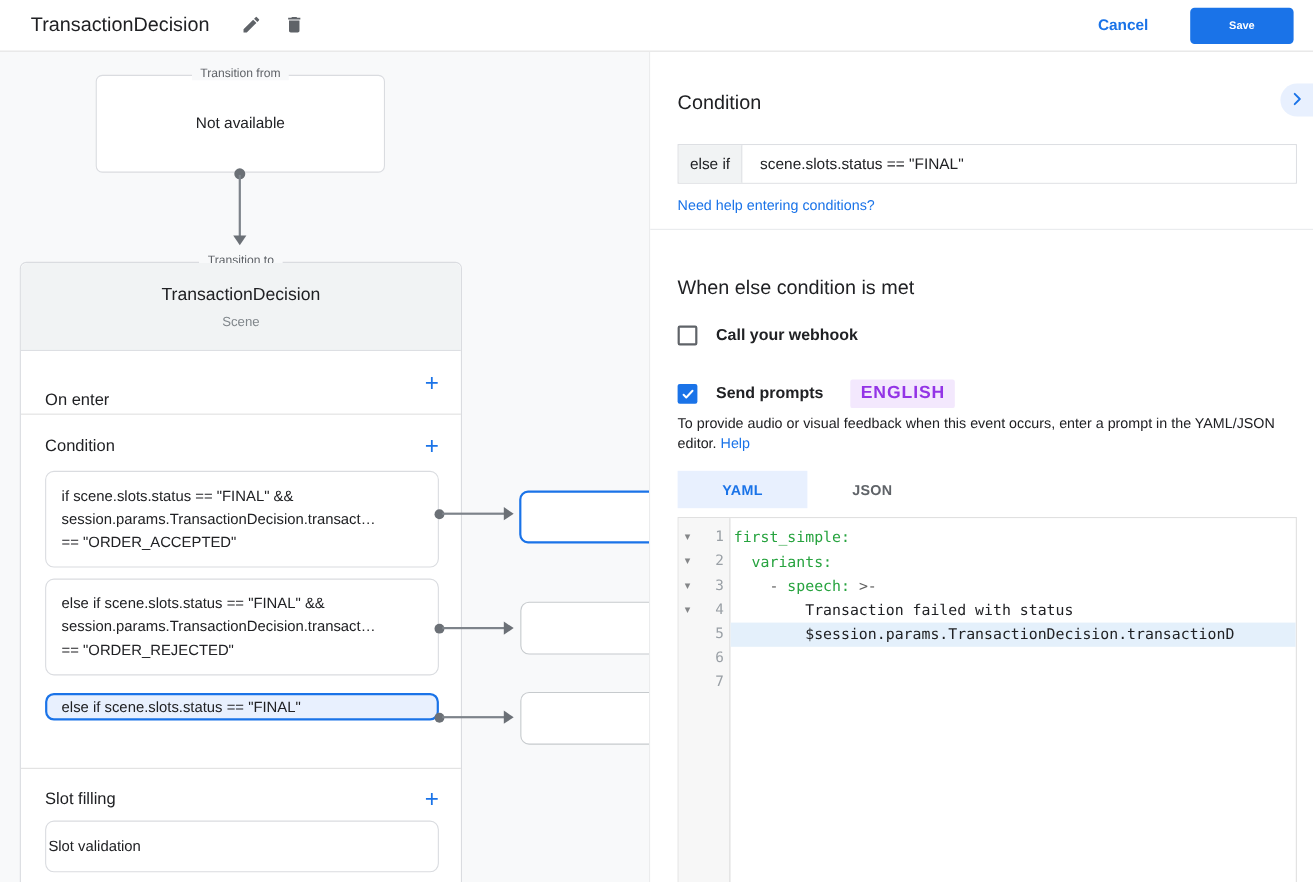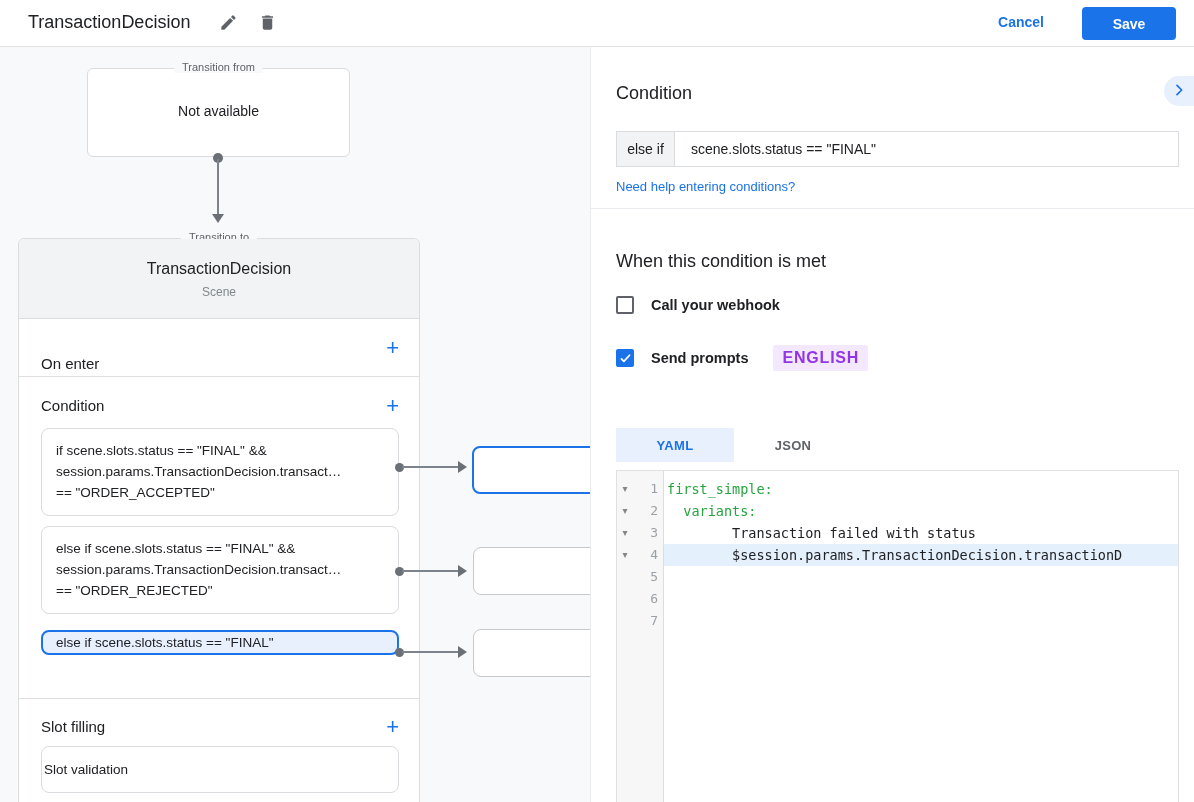--- a/index.html
+++ b/index.html
@@ -9,21 +9,21 @@
   
   .topbar { position:absolute; top:0; left:0; width:1194px; height:47px; background:#fff;
             border-bottom:1px solid #e0e0e0; z-index:9; }
   .tb-title { position:absolute; left:28px; top:12px; font-size:18px; color:#202124; }
   .icon-btn { position:absolute; top:11px; width:26px; height:26px; border:none; background:transparent;
               cursor:pointer; display:flex; align-items:center; justify-content:center; }
   .icon-btn svg { fill:#5f6368; }
   .btn-cancel { position:absolute; right:150px; top:14px; font-size:14px; font-weight:700; color:#1a73e8;
                 background:transparent; border:none; cursor:pointer; }
   .btn-save { position:absolute; right:18px; top:7px; width:94px; height:33px; background:#1a73e8; color:#fff;
-              font-size:14px; font-weight:700; border:none; border-radius:4px; cursor:pointer;margin-left:24px; }
+              font-size:10px; font-weight:700; border:none; border-radius:4px; cursor:pointer;margin-left:24px; }
 
   
   .flow { position:absolute; top:47px; left:0; width:590px; height:755px; background:#f8f9fa; overflow:hidden; }
 
   .from-box { position:absolute; left:87px; top:21px; width:263px; height:89px; background:#fff;
               border:1px solid #dadce0; border-radius:6px; }
   .legend { position:absolute; top:-8px; left:50%; transform:translateX(-50%); background:#f8f9fa;
             padding:0 8px; font-size:11px; color:#5f6368; white-space:nowrap; }
   .from-value { position:absolute; top:34px; width:100%; text-align:center; font-size:14px; color:#202124; }
 
@@ -211,39 +211,40 @@
       </span>
     </button>
 
     <div class="cond-row">
       <div class="cond-prefix">else if</div>
       <input class="cond-input" value="scene.slots.status == &quot;FINAL&quot;" style="">
     </div>
     <a class="help-link">Need help entering conditions?</a>
     <div class="p-divider"></div>
 
-    <div class="when-title">When this condition is met</div>
+    <div class="when-title">When else condition is met</div>
 
     <div class="cb-row" style="top:249px">
       <div id="cb-webhook" class="cb unchecked"></div>
       <span class="cb-label">Call your webhook</span>
     </div>
 
     <div class="cb-row" style="top:298px">
       <div id="cb-prompts" class="cb checked">
         <span id="cb-prompts-check" style="display: inline-flex;">
           <svg width="13" height="13" viewBox="0 0 16 16" fill="none" stroke="#ffffff" stroke-width="2.2" stroke-linecap="round" stroke-linejoin="round">
               <path d="M3 8.5l3 3 7-7.5"></path>
             </svg>
         </span>
       </div>
       <span class="cb-label">Send prompts</span>
       <span class="lang-badge">ENGLISH</span>
     </div>
 
+    <div class="desc"><span>To provide audio or visual feedback when this event occurs, enter a prompt in the YAML/JSON editor.</span> <a>Help</a></div>
 
     <div class="tabs" id="tabs">
         <button class="tab active">YAML</button>
         <button class="tab">JSON</button>
       </div>
 
     <div class="editor">
       <div class="gutter-col" id="gutter">
           <div class="gut-row">
             <span class="fold">▾</span>
@@ -270,20 +271,21 @@
             <span class="lnum">6</span>
           </div>
           <div class="gut-row">
             <span class="fold"></span>
             <span class="lnum">7</span>
           </div>
         </div>
       <div class="code-col" id="codecol">
           <div class="code-row"><span class="k-key">first_simple:</span></div>
           <div class="code-row"><span class="k-plain">  </span><span class="k-key">variants:</span></div>
+          <div class="code-row"><span class="k-plain">    </span><span class="k-meta">- </span><span class="k-key">speech:</span><span class="k-meta"> &gt;-</span></div>
           <div class="code-row"><span class="k-plain">        Transaction failed with status</span></div>
           <div class="code-row hl"><span class="k-plain">        $session.params.TransactionDecision.transactionD</span></div>
           <div class="code-row"></div>
         </div>
     </div>
   </div>
 
 </div>
 
 </body></html>

